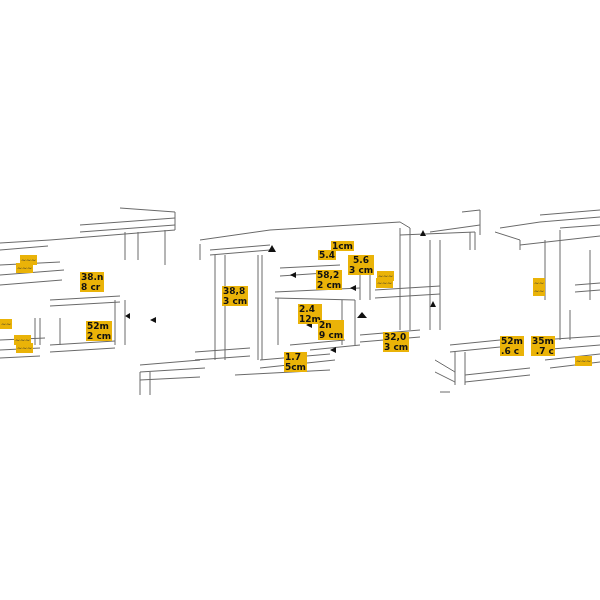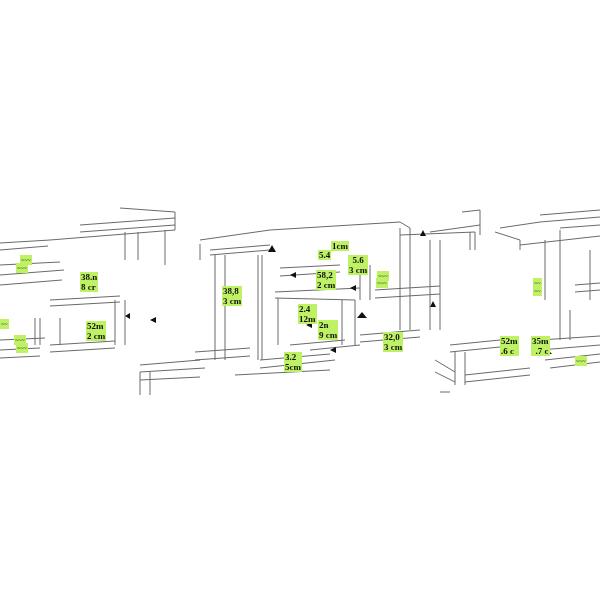--- a/index.html
+++ b/index.html
@@ -1,18 +1,18 @@
 <!DOCTYPE html>
 <html><head>
 <meta charset="utf-8">
 <style>
   html, body { margin:0; padding:0; background:#ffffff; }
   body { width:600px; height:600px; position:relative; overflow:hidden; font-family:"DejaVu Sans", sans-serif; }
   #canvas { position:absolute; left:0; top:0; width:600px; height:600px; }
-  .lbl { position:absolute; font-size:9px; font-weight:bold; color:#111; line-height:10px; white-space:nowrap; background:#bef264; padding:0 1px;font-family:Liberation Serif, serif; }
+  .lbl { position:absolute; font-size:9px; font-weight:bold; color:#111; line-height:10px; white-space:nowrap; background:#eab308; padding:0 1px; }
   .lbl.small { font-size:6px; font-weight:normal; color:#333; }
 </style>
 </head>
 <body>
 
 <svg id="canvas" viewBox="0 0 600 600" xmlns="http://www.w3.org/2000/svg">
   <g stroke="#6a6a6a" stroke-width="1" fill="none">
 
     <polyline points="0,243 50,240 175,230 175,212 120,208"></polyline>
     <line x1="0" y1="250" x2="48" y2="246"></line>
@@ -128,21 +128,21 @@
   <div class="lbl" style="left:331px;top:241px;"><span>1cm</span></div>
   <div class="lbl" style="left:318px;top:250px;"><span>5.4</span></div>
   <div class="lbl" style="left:348px;top:255px;text-align:center;"><span>5.6</span><br><span>3 cm</span></div>
   <div class="lbl" style="left:316px;top:270px;"><span>58,2</span><br><span>2 cm</span></div>
   <div class="lbl" style="left:80px;top:272px;"><span>38.n</span><br><span>8 cr</span></div>
   <div class="lbl" style="left:222px;top:286px;"><span>38,8</span><br><span>3 cm</span></div>
   <div class="lbl" style="left:298px;top:304px;"><span>2.4</span><br><span>12m</span></div>
   <div class="lbl" style="left:318px;top:320px;"><span>2n</span><br><span>9 cm</span></div>
   <div class="lbl" style="left:86px;top:321px;"><span>52m</span><br><span>2 cm</span></div>
   <div class="lbl" style="left:383px;top:316px;margin-top:16px;"><span>32,0</span><br><span>3 cm</span></div>
-  <div class="lbl" style="left:284px;top:352px;"><span>3.2</span><br><span>5cm</span></div>
+  <div class="lbl" style="left:284px;top:352px;"><span>1.7</span><br><span>5cm</span></div>
   <div class="lbl" style="left:500px;top:336px;"><span>52m</span><br><span>.6 c</span></div>
   <div class="lbl" style="left:531px;top:336px;text-align:right;"><span>35m</span><br><span>.7 c</span></div>
 
   <div class="lbl small" style="left:20px;top:255px;">~~~</div>
   <div class="lbl small" style="left:16px;top:263px;">~~~</div>
   <div class="lbl small" style="left:0px;top:319px;">~~</div>
   <div class="lbl small" style="left:14px;top:335px;">~~~</div>
   <div class="lbl small" style="left:16px;top:343px;">~~~</div>
   <div class="lbl small" style="left:377px;top:271px;">~~~</div>
   <div class="lbl small" style="left:376px;top:278px;">~~~</div>

